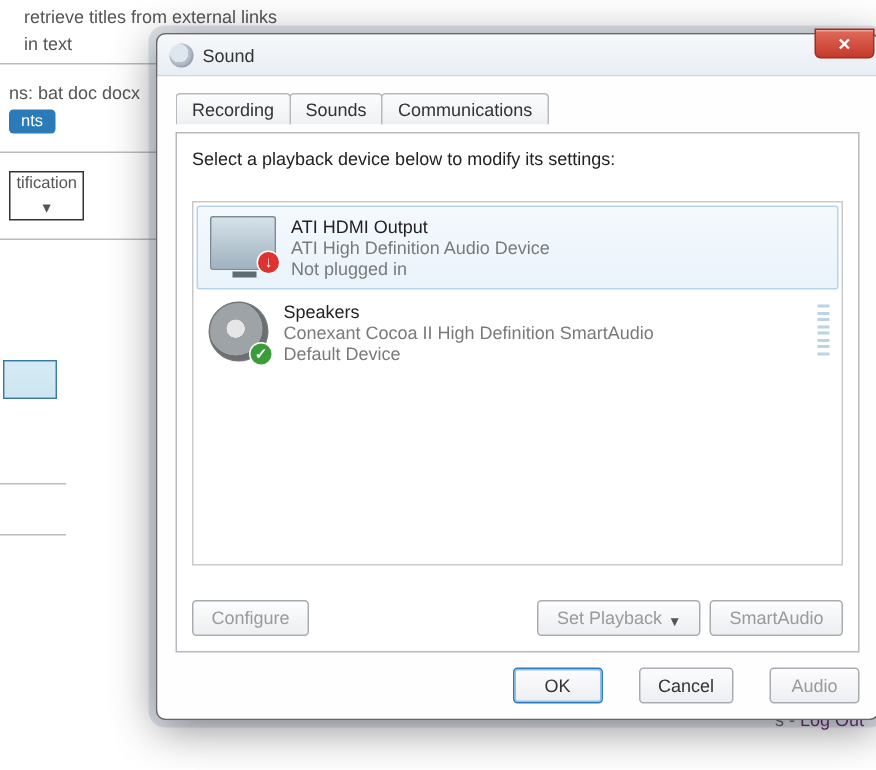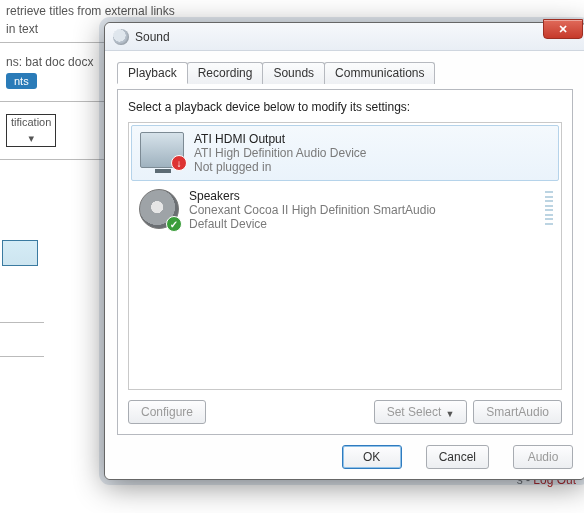--- a/index.html
+++ b/index.html
@@ -12,21 +12,21 @@
     background: #fff;
     overflow: hidden;
     position: relative;
     color: #222;
   }
   
   .bg {
     position: absolute; inset: 0;
     color: #555;
   }
-  .bg-top { padding: 4px 0 0 6px; font-size: 12px; color: #555; }
+  .bg-top { padding: 4px 0 0 6px; font-size: 12px; color: #555; margin-left: 10px; }
   .bg-line { border-top: 1px solid #bbb; margin-top: 6px; }
   .bg-row {
     border-bottom: 1px solid #bbb;
     padding: 12px 6px 12px 6px;
   }
   .bg-ext {
     font-size: 12px; color: #555;
   }
   .bg-btn {
     display: inline-block; margin-top: 4px;
@@ -111,20 +111,21 @@
     background: #fff;
     border-bottom: 1px solid #fff;
     z-index: 2;
   }
   .tabpanel-border {
     border: 1px solid #b6b9bf;
     flex: 1;
     display: flex; flex-direction: column;
     padding: 10px;
     background: #fff;
+    gap: 13px;
   }
   .instr { font-size: 12px; color: #222; margin-bottom: 8px; }
   .device-list {
     flex: 1;
     border: 1px solid #c9c9c9;
     background: #fff;
     overflow: hidden;
   }
   .device {
     display: flex; align-items: flex-start;
@@ -212,35 +213,34 @@
   <div class="bg-row">
     <span class="bg-select">
       <span>tification</span>
       <span>▾</span>
     </span>
   </div>
   <div class="bg-thumbnail"></div>
   <div class="bg-sep1"></div>
   <div class="bg-sep2"></div>
   <div class="bg-footer">
-    <span class="dash">s - </span><span style="color:#b91c1c">Log Out</span>
+    <span class="dash">s - </span><span style="color:#701a75">Log Out</span>
   </div>
 </div>
 
 <div class="dialog">
   <div class="titlebar">
     <div class="ticon"></div>
     <div class="ttitle">Sound</div>
     <div class="close-btn">
       <span>✕</span>
     </div>
   </div>
   <div class="client">
     <div class="tabstrip">
-      <div class="tab active"><span>Playback</span></div>
       <div class="tab"><span>Recording</span></div>
       <div class="tab"><span>Sounds</span></div>
       <div class="tab"><span>Communications</span></div>
     </div>
     <div class="tabpanel-border">
       <div class="instr">Select a playback device below to modify its settings:</div>
       <div class="device-list">
 
         <div class="device sel">
           <div class="dev-icon monitor">
@@ -278,21 +278,21 @@
           </div>
         </div>
 
       </div>
       <div class="panel-actions">
         <div class="btn disabled">
             <span>Configure</span>
           </div>
         <div class="right">
           <div class="btn disabled">
-            <span>Set Select</span>
+            <span>Set Playback</span>
             <span class="caret">▼</span>
           </div>
           <div class="btn disabled">
               <span>SmartAudio</span>
             </div>
         </div>
       </div>
     </div>
     <div class="dialog-actions">
       <div class="btn primary">

